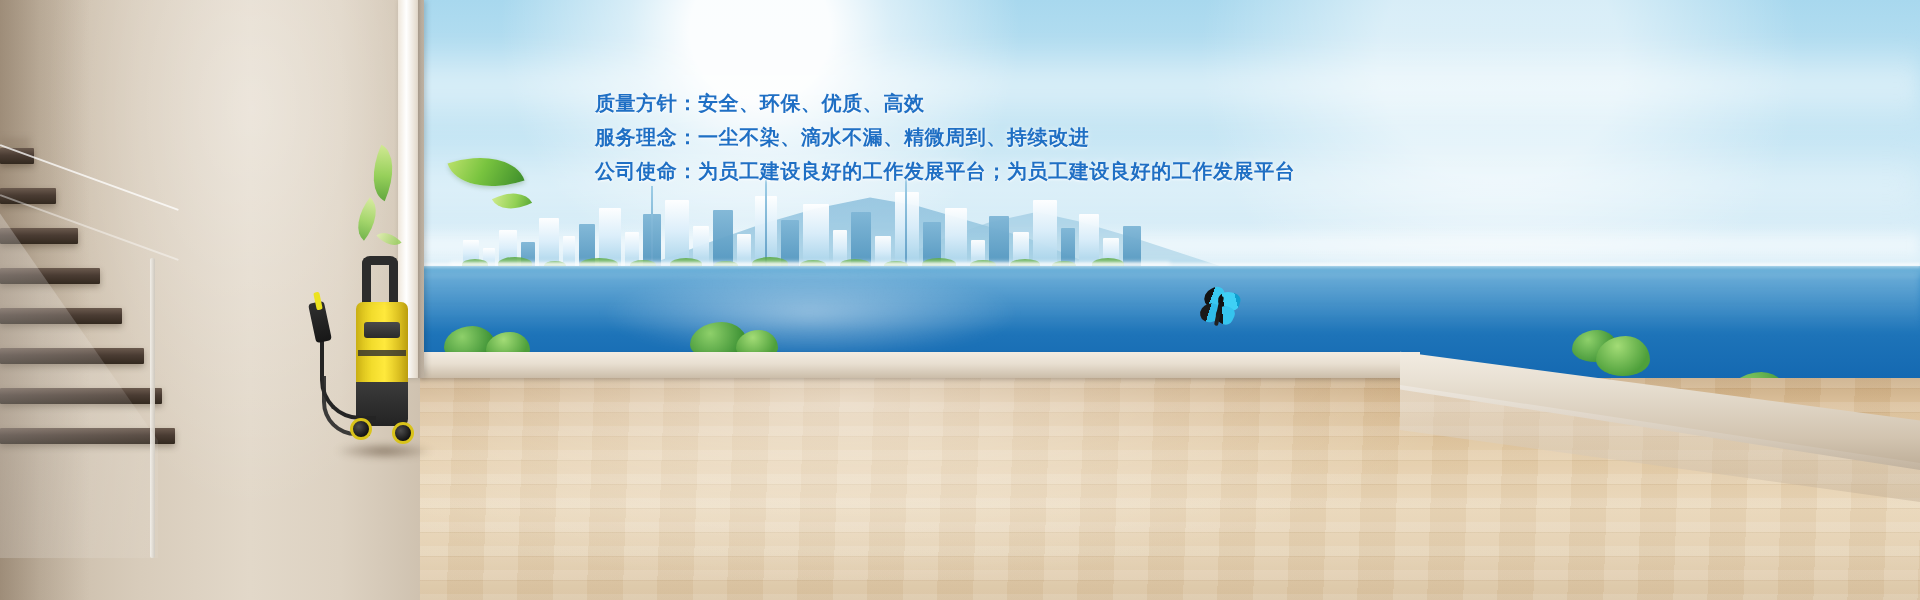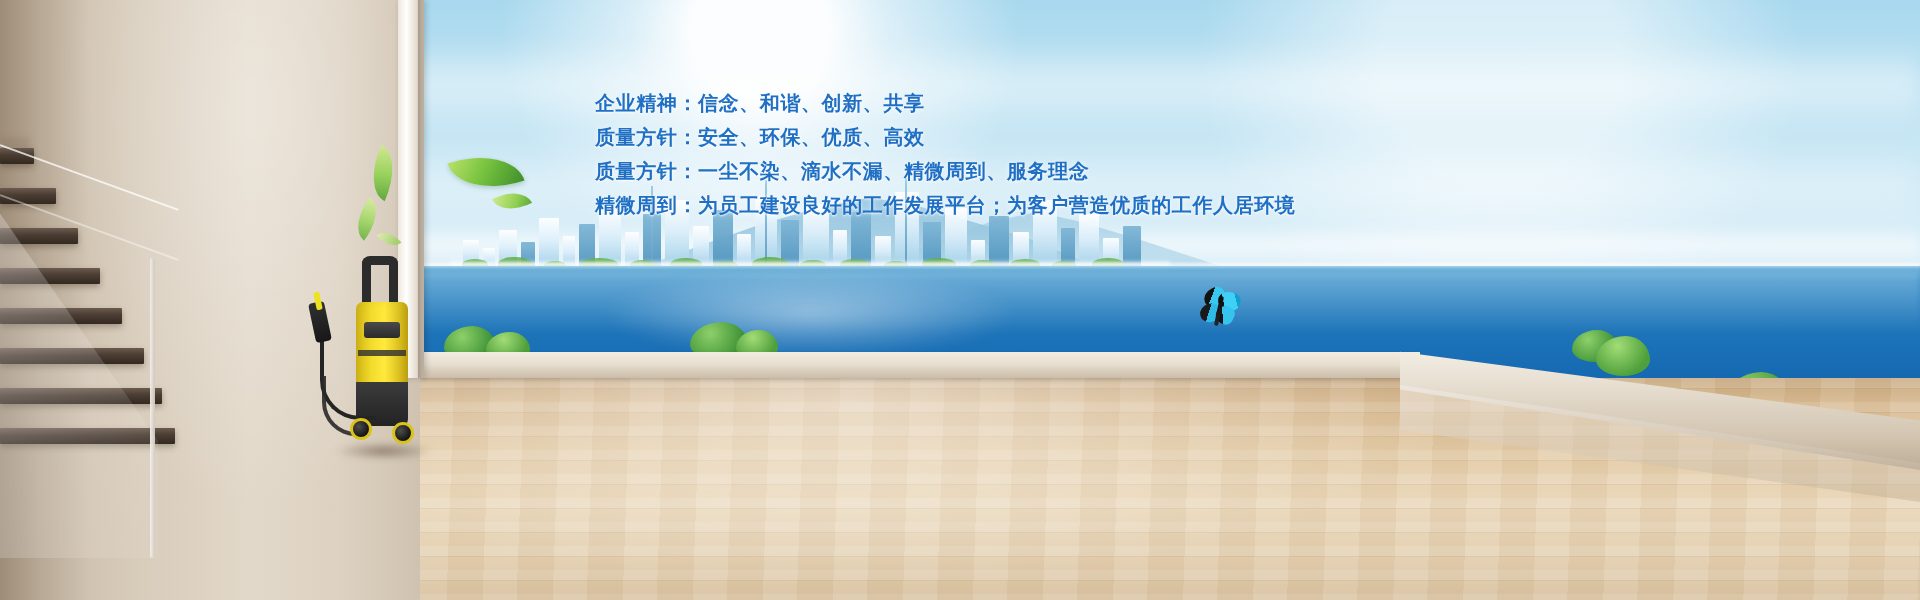--- a/index.html
+++ b/index.html
@@ -294,24 +294,23 @@
 
   <div class="butterfly">
     <div class="bf-wing bf-w-ul"></div>
     <div class="bf-wing bf-w-ur"></div>
     <div class="bf-wing bf-w-ll"></div>
     <div class="bf-wing bf-w-lr"></div>
     <div class="bf-body"></div>
   </div>
 
   <div class="text-block">
-    <div class="line">企业精神：信念、和谐、创新、共享</div>
     <div class="line">质量方针：安全、环保、优质、高效</div>
-    <div class="line">质量方针：一尘不染、滴水不漏、精微周到、服务理念</div>
-    <div class="line">精微周到：为员工建设良好的工作发展平台；为客户营造优质的工作人居环境</div>
+    <div class="line">服务理念：一尘不染、滴水不漏、精微周到、持续改进</div>
+    <div class="line">公司使命：为员工建设良好的工作发展平台；为员工建设良好的工作发展平台</div>
   </div>
 
   <div class="leaf leaf-big"></div>
   <div class="leaf leaf-mid"></div>
 
   <div class="floor"></div>
   <div class="floor-planks" style="top:378px;"></div>
   <div class="floor-grain" style="top:378px;"></div>
   <div class="floor-sheen"></div>
   <div class="floor-left-shadow"></div>

